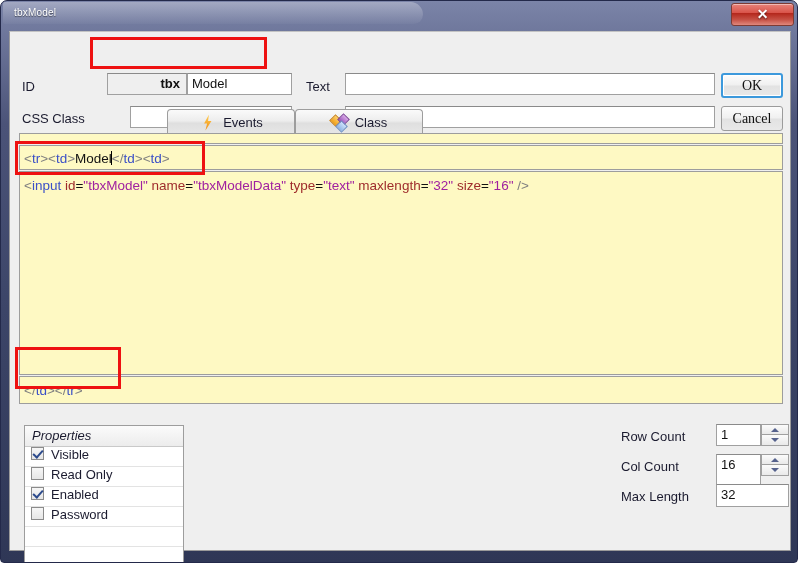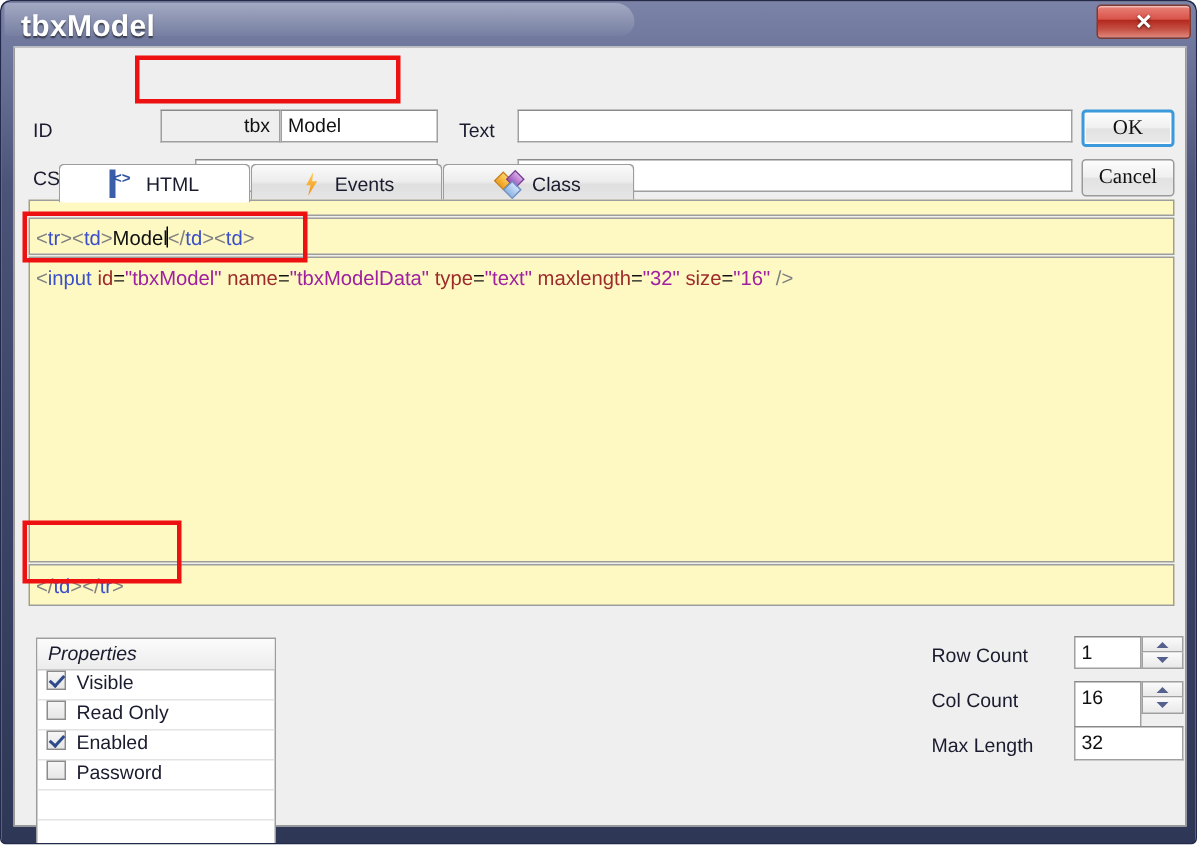--- a/index.html
+++ b/index.html
@@ -31,25 +31,24 @@
     left: 0; top: 0;
     width: 798px;
     height: 30px;
     box-sizing: border-box;
   }
   .title-text {
     position: absolute;
     left: 13px;
     top: 6px;
     color: #ffffff;
-    font-size: 20px;
+    font-size: 10px;
     letter-spacing: .2px;
     text-shadow: 0 1px 1px rgba(0,0,0,.55);
     white-space: nowrap;
-    font-weight: bold;
   }
   .title-gloss {
     position: absolute;
     left: 2px; top: 1px;
     width: 420px; height: 22px;
     border-radius: 6px 40px 30px 6px;
     background: linear-gradient(to bottom, rgba(255,255,255,.30), rgba(255,255,255,.03));
     pointer-events: none;
   }
 
@@ -103,20 +102,21 @@
     font-size: 13px;
     color: #111;
     padding: 0 4px;
     line-height: 20px;
     outline: none;
   }
   .tf.ro {
     background: #efefef;
     text-align: right;
     padding-right: 6px;
+    font-weight: bold;
   }
   .combo {
     position: absolute;
     box-sizing: border-box;
     background: #ffffff;
     border: 1px solid #a0a0a0;
     border-top-color: #8a8a8a;
   }
   .combo .arrow {
     position: absolute;
@@ -375,24 +375,20 @@
       <span style="position:absolute;left:5px;top:2px;font-size:13px;"></span>
     </div>
 
     <div class="lbl" style="left:296px; top:79px;">CSS</div>
     <div class="tf" style="left:335px; top:74px; width:370px; height:22px;"></div>
 
     <div class="btn focus" style="left:711px; top:41px; width:62px; height:25px; line-height:21px;">OK</div>
     <div class="btn" style="left:711px; top:74px; width:62px; height:25px; line-height:23px;">Cancel</div>
 
     <div class="tabstrip">
-      <div class="tab active" style="left:20px; width:128px;">
-        <span class="tab-ico"><span class="ico-html"></span></span>
-        <span>HTML</span>
-      </div>
       <div class="tab" style="left:148px; width:128px;">
         <span class="tab-ico"><span class="ico-bolt"></span></span>
         <span>Events</span>
       </div>
       <div class="tab" style="left:276px; width:128px;">
         <span class="tab-ico">
           <span class="ico-class"><span class="d1"></span><span class="d2"></span><span class="d3"></span></span>
         </span>
         <span>Class</span>
       </div>

